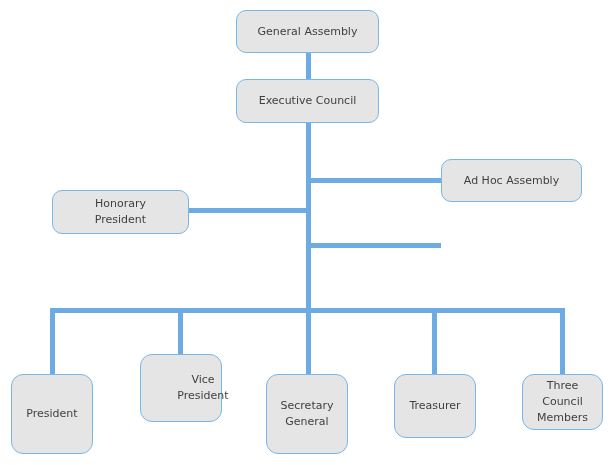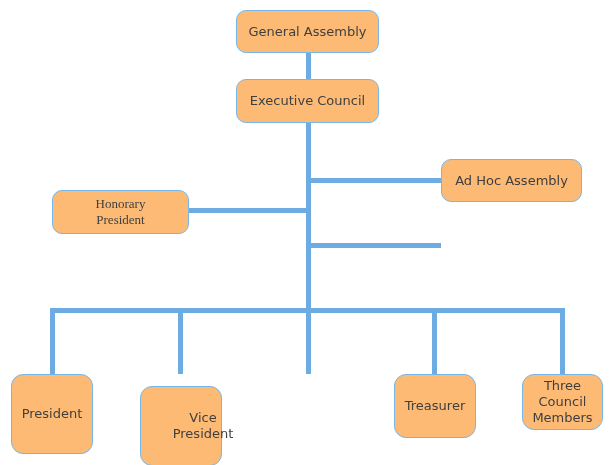--- a/index.html
+++ b/index.html
@@ -15,29 +15,29 @@
     font-family: "DejaVu Sans", "Liberation Sans", sans-serif;
     overflow: hidden;
   }
   .connector {
     position: absolute;
     background: #6CACE3;
   }
   .node {
     position: absolute;
     box-sizing: border-box;
-    background: #fdba74;
+    background: #e5e5e5;
     border: 1.5px solid #79B7E8;
     border-radius: 10px;
     display: flex;
     align-items: center;
     justify-content: center;
     text-align: center;
     color: #3F3F3F;
-    font-size: 13px;
+    font-size: 11px;
     line-height: 16px;
     white-space: pre-line;
     z-index: 2;
   }
   .node-sm {
     border-radius: 12px;
   }
 </style>
 </head>
 <body>
@@ -60,35 +60,39 @@
   </div>
 
   <div class="node" style="left:236px; top:79px; width:143px; height:44px;">
     <span>Executive Council</span>
   </div>
 
   <div class="node" style="left:441px; top:159px; width:141px; height:43px;">
     <span>Ad Hoc Assembly</span>
   </div>
 
-  <div class="node" style="left:52px; top:190px; width:137px; height:44px;font-family:Liberation Serif, serif;">
+  <div class="node" style="left:52px; top:190px; width:137px; height:44px;">
     <span>Honorary
 President</span>
   </div>
 
 
   <div class="node node-sm" style="left:11px; top:374px; width:82px; height:80px;">
     <span>President</span>
   </div>
 
-  <div class="node node-sm" style="left:140px; top:386px; width:82px; height:80px;padding-left:44px;">
+  <div class="node node-sm" style="left:140px; top:354px; width:82px; height:68px;padding-left:44px;">
     <span>Vice
 President</span>
   </div>
 
+  <div class="node node-sm" style="left:266px; top:374px; width:82px; height:80px;">
+    <span>Secretary
+General</span>
+  </div>
 
   <div class="node node-sm" style="left:394px; top:374px; width:82px; height:64px;">
     <span>Treasurer</span>
   </div>
 
   <div class="node node-sm" style="left:522px; top:374px; width:81px; height:56px;">
     <span>Three
 Council
 Members</span>
   </div>

